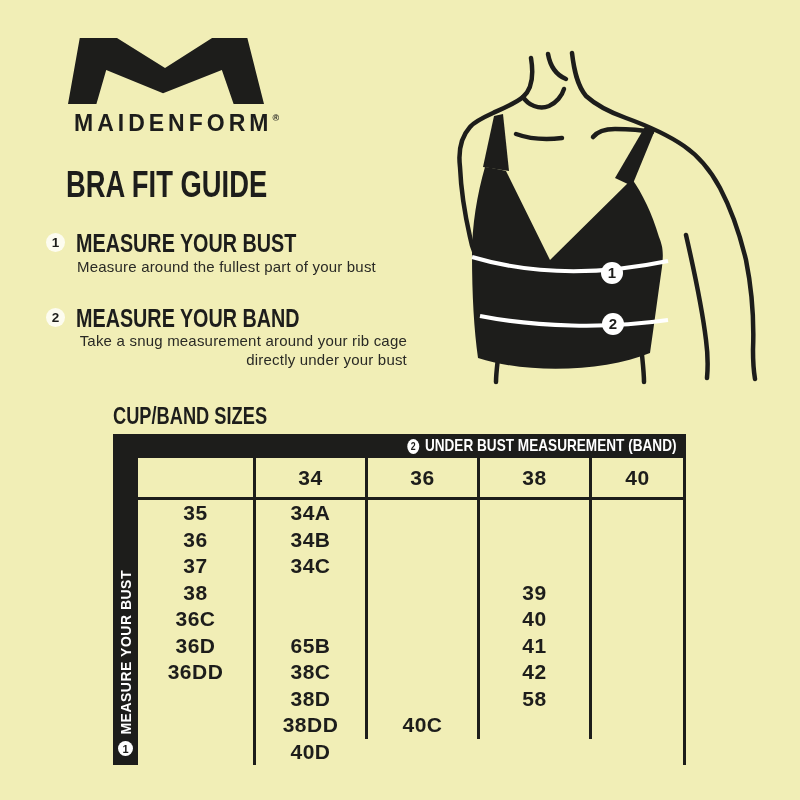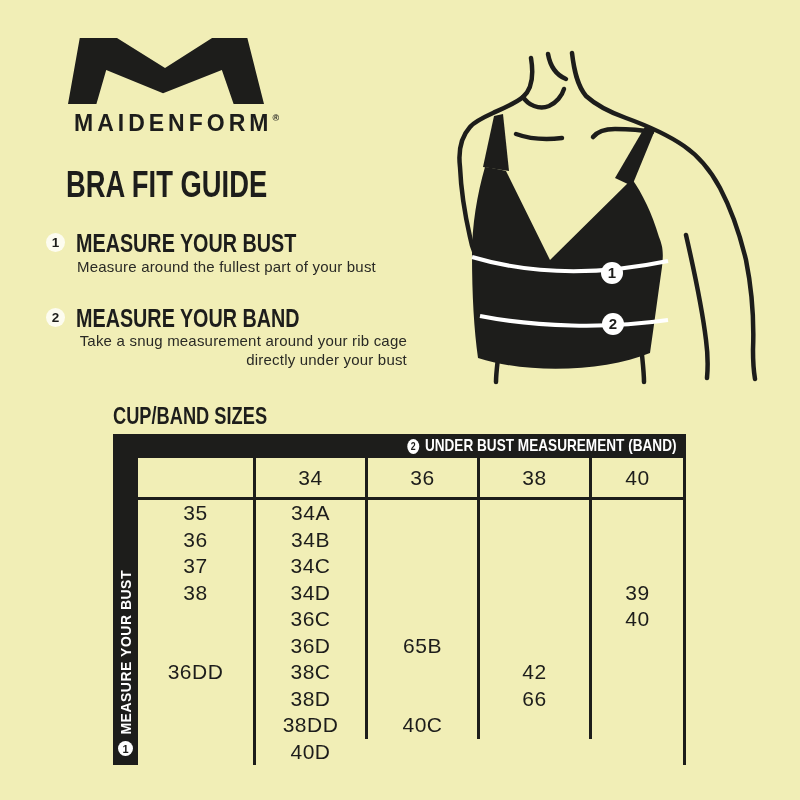--- a/index.html
+++ b/index.html
@@ -45,21 +45,21 @@
   #side-bar{position:absolute;left:0;top:24px;bottom:0;width:25px;background:#1d1d1b;}
   #side-label{position:absolute;inset:0;display:flex;flex-direction:column-reverse;
     align-items:center;justify-content:flex-start;gap:6px;padding-bottom:9px;box-sizing:border-box;}
   #side-label .bar-text{color:#fff;font-size:14px;font-weight:bold;
     writing-mode:vertical-rl;transform:rotate(180deg);letter-spacing:0.5px;}
   #size-grid{position:absolute;left:25px;top:24px;width:548px;bottom:0;
     display:grid;grid-template-columns:115px 112px 112px 112px auto;
     grid-template-rows:42px repeat(10,26.5px);
     border-right:3px solid #1d1d1b;box-sizing:border-box;}
   .cell{display:flex;align-items:center;justify-content:center;
-    font-size:21px;font-weight:400;letter-spacing:0.5px;}
+    font-size:21px;font-weight:700;letter-spacing:0.5px;}
   .cell:not(:nth-child(5n+1)){border-left:3px solid #1d1d1b;}
   .cell.header{border-bottom:3px solid #1d1d1b;}
 </style>
 </head>
 <body>
 
 <svg id="logo-m" class="abs" viewBox="0 0 200 68" preserveAspectRatio="none">
   <path fill="#1d1d1b" d="M0,68 L12,0 L50,0 L99,31 L147,0 L183,0 L200,68 L169,68 L157,33 L97,57 L39,33 L29,68 Z"></path>
 </svg>
 <div id="brand" class="abs"><span>MAIDENFORM</span><sup>®</sup></div>
@@ -151,43 +151,43 @@
       <div class="cell cup">34B</div>
       <div class="cell cup"></div>
       <div class="cell cup"></div>
       <div class="cell cup"></div>
       <div class="cell bust">37</div>
       <div class="cell cup">34C</div>
       <div class="cell cup"></div>
       <div class="cell cup"></div>
       <div class="cell cup"></div>
       <div class="cell bust">38</div>
-      <div class="cell cup">34D</div>
       <div class="cell cup"></div>
       <div class="cell cup"></div>
       <div class="cell bust">39</div>
       <div class="cell cup"></div>
       <div class="cell cup">36C</div>
       <div class="cell cup"></div>
       <div class="cell cup"></div>
       <div class="cell bust">40</div>
       <div class="cell cup"></div>
       <div class="cell cup">36D</div>
       <div class="cell cup">65B</div>
       <div class="cell cup"></div>
+      <div class="cell bust">41</div>
       <div class="cell cup"></div>
       <div class="cell cup">36DD</div>
       <div class="cell cup">38C</div>
       <div class="cell cup"></div>
       <div class="cell bust">42</div>
       <div class="cell cup"></div>
       <div class="cell cup"></div>
       <div class="cell cup">38D</div>
       <div class="cell cup"></div>
-      <div class="cell bust">66</div>
+      <div class="cell bust">58</div>
       <div class="cell cup"></div>
       <div class="cell cup"></div>
       <div class="cell cup">38DD</div>
       <div class="cell cup">40C</div>
       <div class="cell cup"></div>
       <div class="cell cup"></div>
       <div class="cell cup"></div>
       <div class="cell cup">40D</div>
     </div>
 </div>

